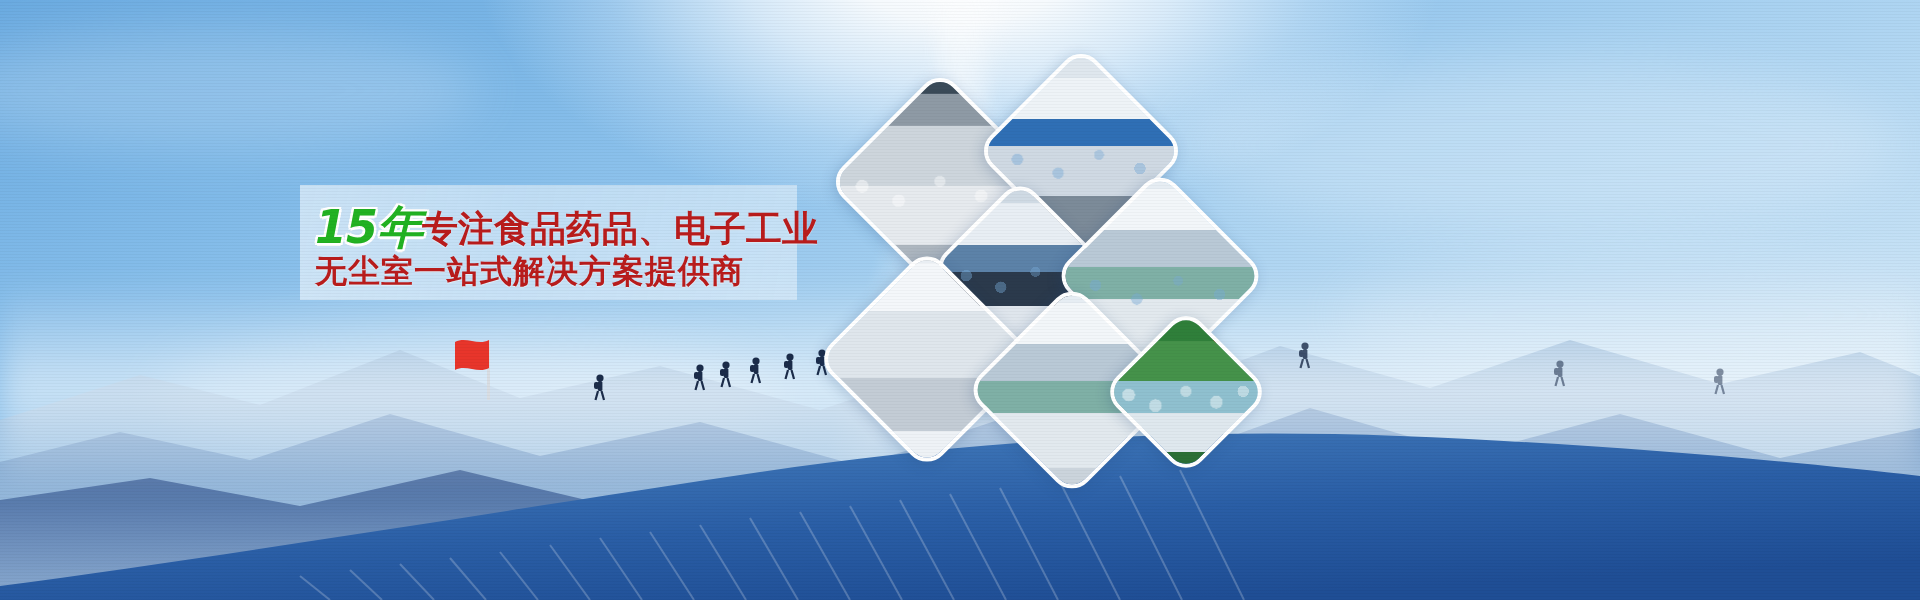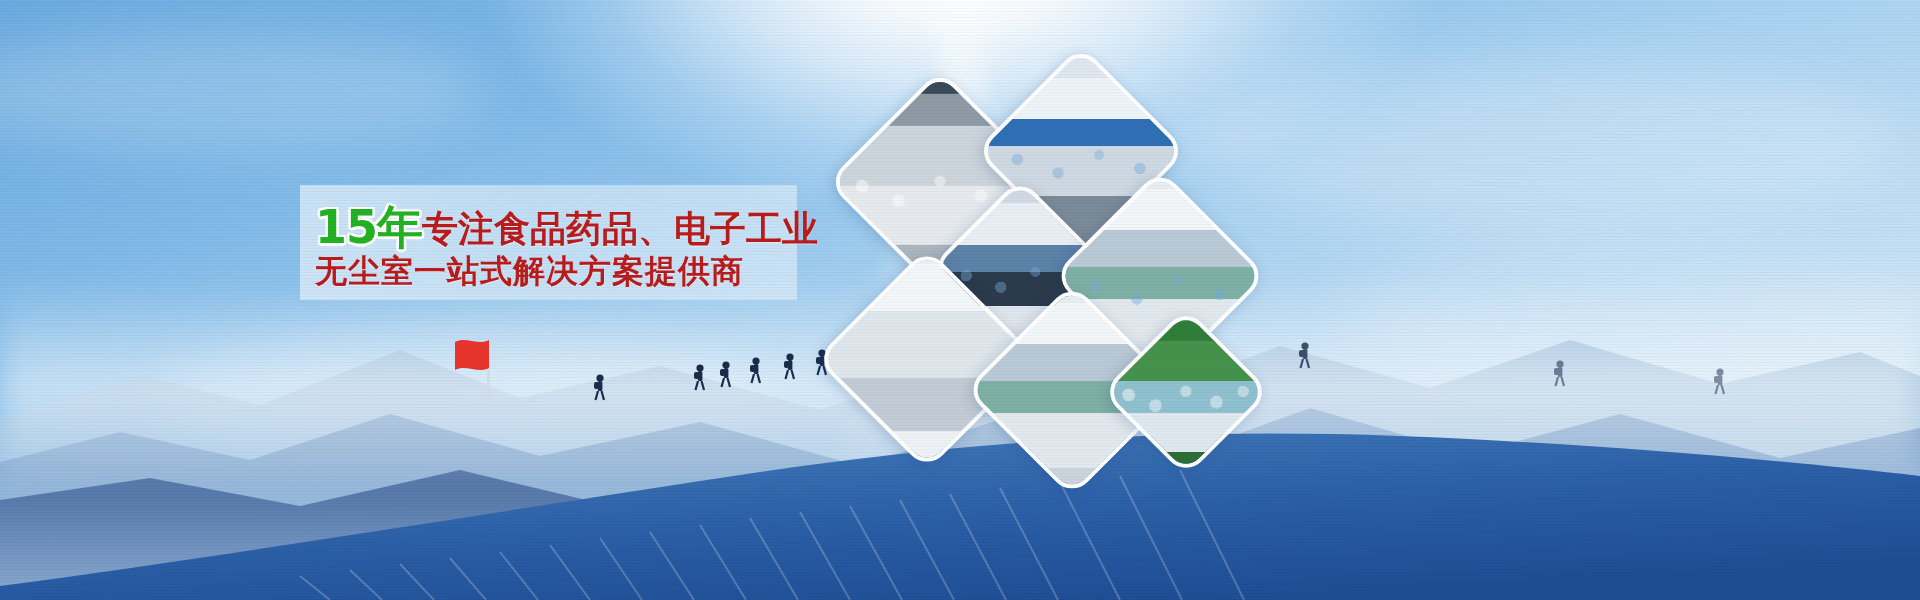--- a/index.html
+++ b/index.html
@@ -49,21 +49,21 @@
   }
   .headline{ position:absolute; left:315px; top:200px; width:470px; height:92px;
              display:flex; flex-direction:column; justify-content:center; }
   .line{ white-space:nowrap; line-height:1.06; font-weight:bold;
          font-family:"DejaVu Sans","Liberation Sans",sans-serif; }
   .l1{ font-size:36px; letter-spacing:0px; }
   .l2{ font-size:32px; letter-spacing:1px; margin-top:4px; }
   .yrs{ color:#22b222; font-size:46px; font-weight:bold; letter-spacing:-1px;
         text-shadow:-2px -2px 0 #fff, 2px -2px 0 #fff, -2px 2px 0 #fff, 2px 2px 0 #fff,
                     0 -2.5px 0 #fff, 0 2.5px 0 #fff, -2.5px 0 0 #fff, 2.5px 0 0 #fff;
-        vertical-align:-2px; }
+        vertical-align:-2px;font-style:italic; }
   .blu{ color:#b91c1c; text-shadow:0 1px 1px rgba(255,255,255,.55); }
 
   
   .collage{ position:absolute; left:836px; top:82px; width:440px; height:382px; }
   .dia{ position:absolute; width:160px; height:160px; transform:rotate(45deg);
         border-radius:22px; border:4px solid #ffffff; overflow:hidden;
         box-shadow:0 3px 14px rgba(30,70,120,.22); }
   .dia .inner{ position:absolute; inset:-30%; transform:rotate(-45deg); width:160%; height:160%; }
 
   

